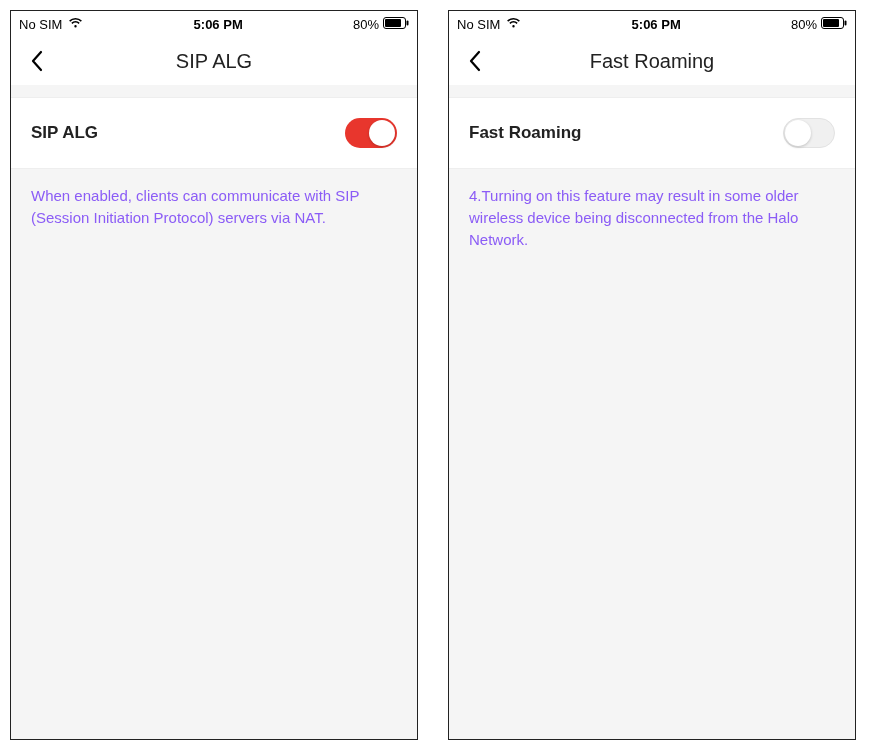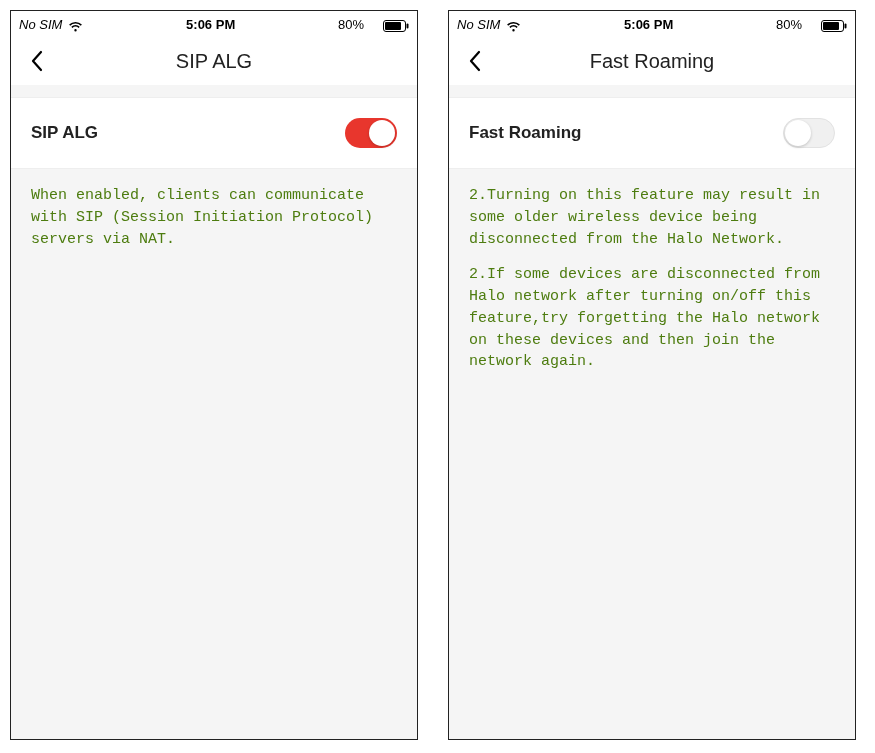--- a/index.html
+++ b/index.html
@@ -29,28 +29,27 @@
       display: flex;
       align-items: center;
       justify-content: space-between;
       padding: 0 8px;
       font-size: 13px;
       font-weight: 500;
       color: #000;
     }
     .status-left {
       display: flex;
-      align-items: flex-end;
+      align-items: flex-start;
       gap: 6px;
-      font-style: italic;
     }
     .status-right {
       display: flex;
-      align-items: flex-end;
-      gap: 19px;
+      align-items: flex-start;
+      gap: 4px;
     }
     .wifi-icon svg, .battery-icon svg {
       display: block;
     }
     .nav-bar {
       height: 48px;
       background: #fff;
       display: flex;
       align-items: center;
       position: relative;
@@ -117,24 +116,23 @@
     .toggle.off .toggle-knob {
       left: 1px;
       top: 1px;
     }
     .description {
       padding: 16px 20px;
       background: #f5f5f5;
     }
     .desc-text {
       font-size: 15px;
-      color: #4d7c0f;
+      color: #8b5cf6;
       line-height: 1.45;
       margin-bottom: 14px;
-      font-family: Liberation Mono, monospace;
     }
     .desc-text:last-child {
       margin-bottom: 0;
     }
   </style>
 </head>
 <body>
 
 <div class="phone-screen">
   <div class="status-bar">
@@ -213,16 +211,15 @@
   </div>
 
   <div class="setting-row">
     <span class="setting-label">Fast Roaming</span>
     <div class="toggle off">
       <div class="toggle-knob"></div>
     </div>
   </div>
 
   <div class="description">
-    <p class="desc-text">2.Turning on this feature may result in some older wireless device being disconnected from the Halo Network.</p>
-    <p class="desc-text">2.If some devices are disconnected from Halo network after turning on/off this feature,try forgetting the Halo network on these devices and then join the network again.</p>
+    <p class="desc-text">4.Turning on this feature may result in some older wireless device being disconnected from the Halo Network.</p>
   </div>
 </div>
 
 </body></html>

